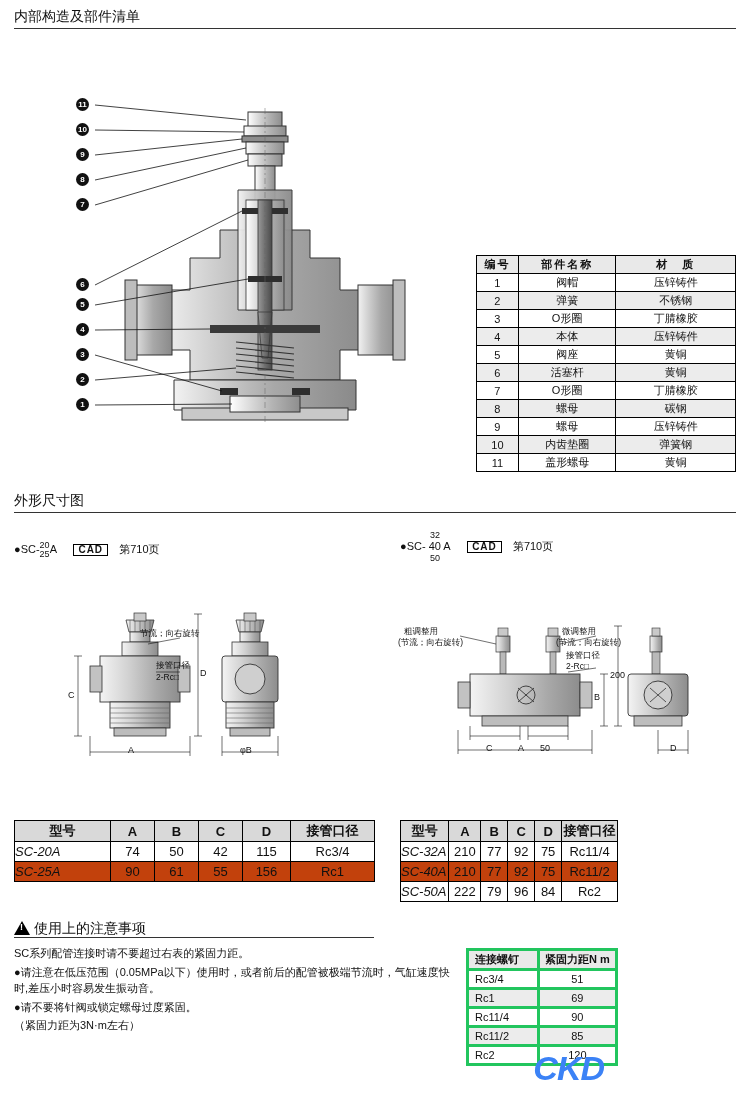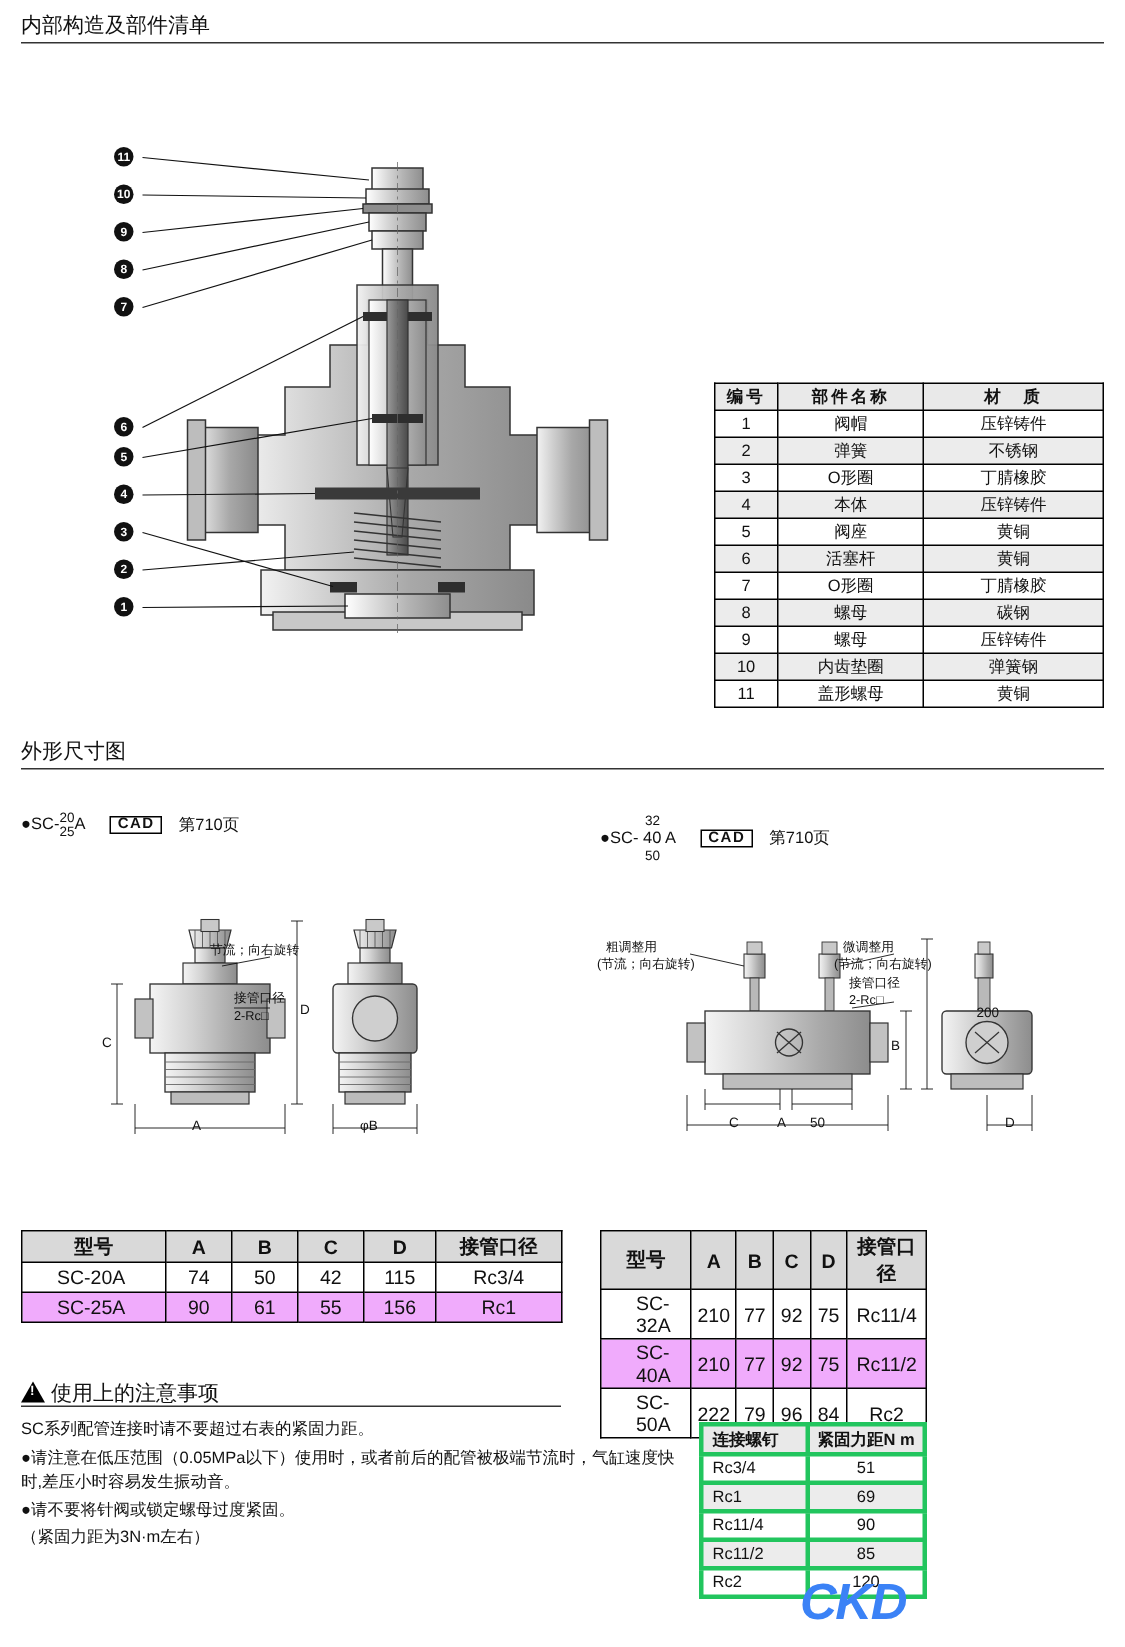--- a/index.html
+++ b/index.html
@@ -48,22 +48,22 @@
     display:inline-block; border:1px solid #000; padding:0 4px;
     font-size:10px; font-weight:bold; letter-spacing:1px; vertical-align:middle;
   }
   .cad-wrap { display:inline-block; vertical-align:middle; text-align:left; line-height:1; }
   .cad-base { width:26px; height:3px; background:#000; margin:1px auto 0; border-radius:1px;}
 
   
   .dim-tbl { position:absolute; border-collapse:collapse; font-size:13px; }
   .dim-tbl th, .dim-tbl td { border:1px solid #000; height:20px; text-align:center; }
   .dim-tbl th { background:#d9d9d9; font-weight:bold; }
-  .dim-tbl td.model { text-align:left; padding-left:23px; background:#fff; }
-  .dim-tbl tr.shade td { background:#f0abfc; }
+  .dim-tbl td.model { text-align:left; padding-left:0; background:#fff;font-style:italic; }
+  .dim-tbl tr.shade td { background:#c2410c; }
   #dim-left { left:14px; top:820px; }
   #dim-right { left:400px; top:820px; }
 
   
   #caution-head { position:absolute; left:14px; top:920px; width:360px; font-size:14px; }
   #caution-head .rule { position:absolute; left:0; bottom:0; height:1px; background:#333; width:360px; }
   .warn-tri {
     display:inline-block; width:0; height:0; vertical-align:-2px;
     border-left:8px solid transparent; border-right:8px solid transparent;
     border-bottom:14px solid #000; position:relative; margin-right:4px;
@@ -282,21 +282,21 @@
 
   <div class="model-label" style="left:14px; top:541px;">
     <span class="bullet-dot">●</span><span>SC-</span><span class="stack"><span>20</span><span>25</span></span><span>A</span>
     <span class="cad-wrap" style="margin-left:14px;">
       <span class="cadbox">CAD</span>
       <span class="cad-base"></span>
     </span>
     <span style="margin-left:8px;">第710页</span>
   </div>
 
-  <div class="model-label" style="left:400px; top:530px;margin-top:12px;">
+  <div class="model-label" style="left:400px; top:530px;">
     <div style="font-size:9px; margin-left:30px;">32</div>
     <div style="margin-top:-1px;">
       <span class="bullet-dot">●</span><span>SC- 40 A</span>
       <span class="cad-wrap" style="margin-left:14px;">
         <span class="cadbox">CAD</span>
         <span class="cad-base"></span>
       </span>
       <span style="margin-left:8px;">第710页</span>
     </div>
     <div style="font-size:9px; margin-left:30px; margin-top:-1px;">50</div>
@@ -449,21 +449,21 @@
         <line x1="288" y1="130" x2="288" y2="154"></line>
         <line x1="60" y1="36" x2="96" y2="44"></line>
         <line x1="160" y1="44" x2="196" y2="36"></line>
         <line x1="168" y1="72" x2="196" y2="68"></line>
       </g>
     </svg>
     <div class="dim-text" style="left:118px; top:143px;">A</div>
     <div class="dim-text" style="left:86px; top:143px;">C</div>
     <div class="dim-text" style="left:140px; top:143px;">50</div>
     <div class="dim-text" style="left:194px; top:92px;">B</div>
-    <div class="dim-text" style="left:210px; top:70px;margin-left:41px;">200</div>
+    <div class="dim-text" style="left:210px; top:70px;">200</div>
     <div class="dim-text" style="left:270px; top:143px;">D</div>
     <div class="note-text" style="left:4px; top:26px;">粗调整用</div>
     <div class="note-text" style="left:-2px; top:37px;">(节流；向右旋转)</div>
     <div class="note-text" style="left:162px; top:26px;">微调整用</div>
     <div class="note-text" style="left:156px; top:37px;">(节流；向右旋转)</div>
     <div class="note-text" style="left:166px; top:50px;">接管口径</div>
     <div class="note-text" style="left:166px; top:61px;">2-Rc□</div>
   </div>
 
   <table class="dim-tbl" id="dim-left">

